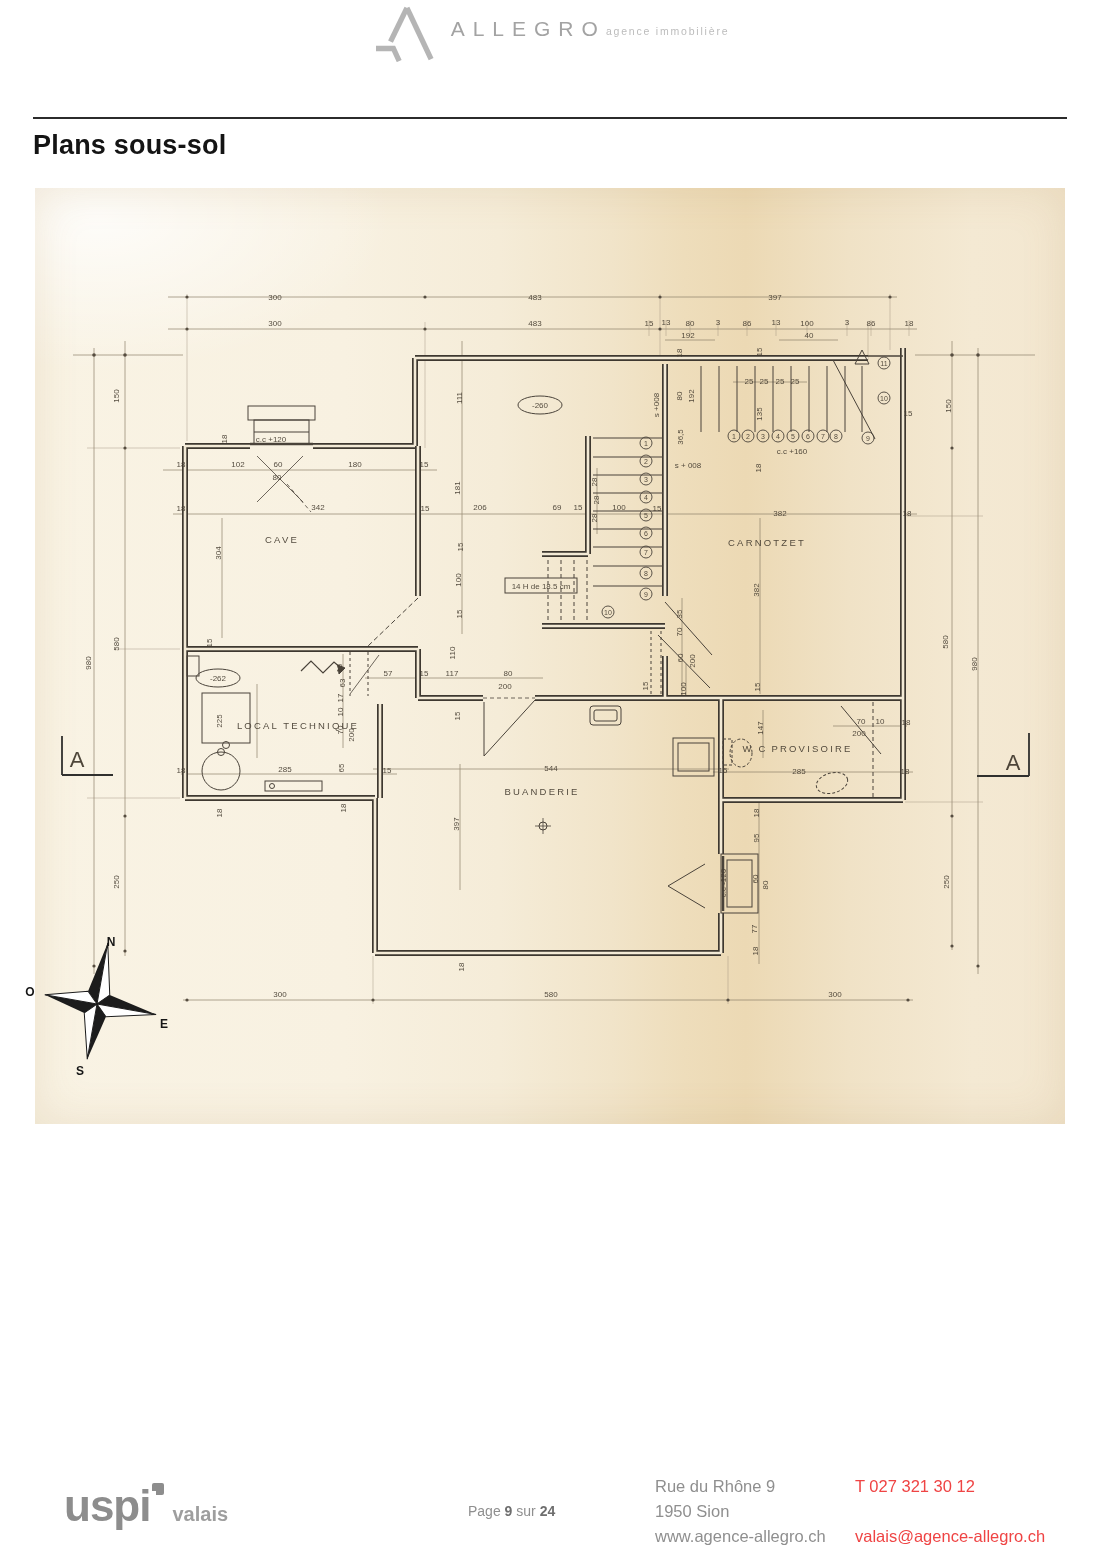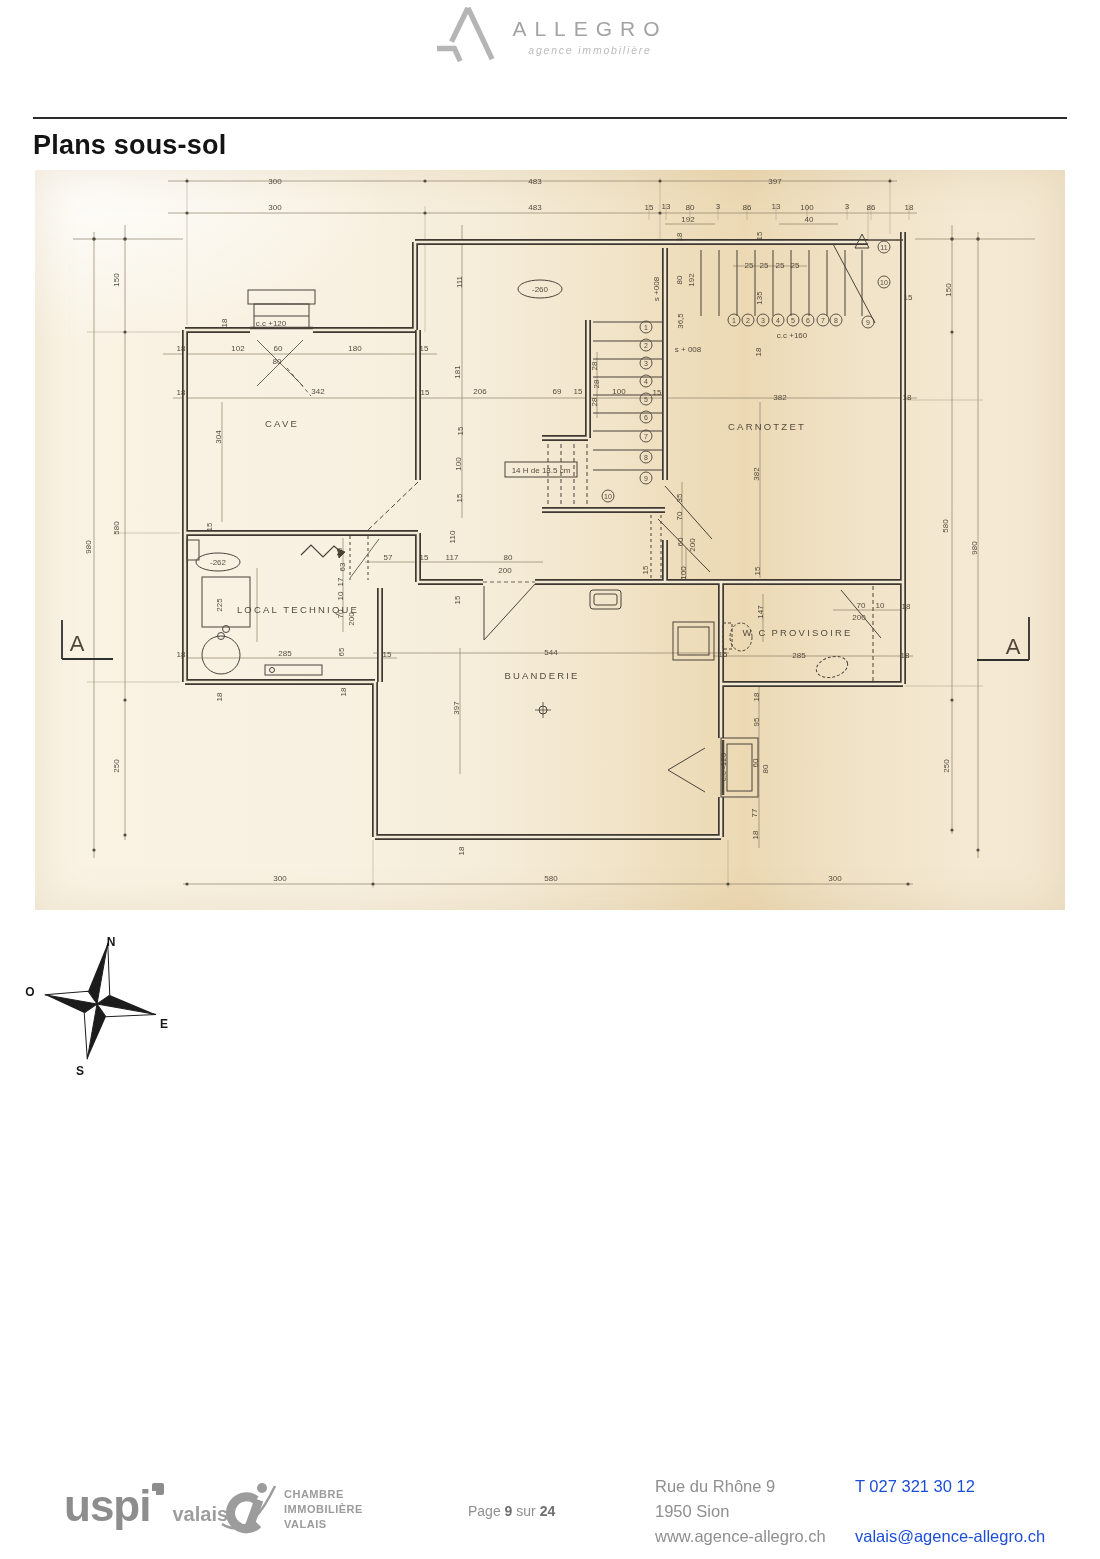--- a/index.html
+++ b/index.html
@@ -1,28 +1,28 @@
 <!DOCTYPE html>
 <html><head>
 <meta charset="utf-8">
 <style>
   html,body{margin:0;padding:0;background:#e8e8e8;}
   .page{position:relative;width:1100px;height:1559px;margin:0 auto;background:#ffffff;overflow:hidden;
         font-family:"Liberation Sans",sans-serif;}
   
   .brand{position:absolute;left:0;right:0;top:4px;display:flex;justify-content:center;align-items:flex-start;gap:12px;}
   .brand-icon{width:68px;height:58px;}
-  .brand-txt{display:flex;flex-direction:column;align-items:center;padding-top:13px;}
+  .brand-txt{display:flex;align-items:center;padding-top:13px;}
   .brand-name{font-size:21px;letter-spacing:8px;color:#a3a3a3;font-weight:400;}
-  .brand-sub{font-size:10.5px;letter-spacing:1.8px;color:#bcbcbc;margin-top:3px;font-style:italic;}
+  .brand-sub{font-size:10.5px;letter-spacing:1.8px;color:#bcbcbc;margin-top:3px;}
   
   .title{position:absolute;left:33px;top:82px;font-size:27px;font-weight:600;color:#141414;letter-spacing:.2px;margin-top:48px;}
   .title-rule{position:absolute;left:33px;top:117px;width:1034px;height:2px;background:#2b2b2b;}
   
-  .scan{position:absolute;left:35px;top:170px;width:1030px;height:740px;
+  .scan{position:absolute;left:35px;top:188px;width:1030px;height:936px;
     background:
       radial-gradient(ellipse 420px 220px at 6% 3%, rgba(255,255,255,.8), rgba(255,255,255,0) 70%),
       linear-gradient(90deg,#f9f3e4 0%,#f8f1e1 30%,#f5ecd8 45%,#f1e4c9 56%,#eeddbb 63%,#ecd9b4 69%,#f0e2c6 79%,#f4e9d3 91%,#f3e7d0 100%);
     box-shadow:inset 0 0 45px rgba(160,120,60,.14);}
   .scan svg{width:100%;height:100%;display:block;}
   #plan-svg text{text-anchor:middle;fill:#453d31;font-family:"Liberation Sans",sans-serif;opacity:.92;}
   #plan-svg .dim{font-size:8px;}
   #plan-svg .room{font-size:9.5px;letter-spacing:2.2px;}
   #plan-svg .stepnum{font-size:7px;}
   #plan-svg .secA{font-size:22px;letter-spacing:0;opacity:.95;}
@@ -33,21 +33,21 @@
   .uspi{position:absolute;left:28px;top:1484px;display:flex;align-items:baseline;}
   .uspi-word{font-size:44px;font-weight:bold;color:#8d8d8d;letter-spacing:-1px;line-height:1;margin-left:36px;}
   .uspi-dot{position:relative;width:12px;height:12px;background:#8d8d8d;border-radius:2px;margin-left:2px;top:-26px;}
   .uspi-dot::after{content:"";position:absolute;left:0;bottom:0;width:4px;height:4px;background:#ffffff;}
   .uspi-sub{font-size:20px;color:#9e9e9e;margin-left:8px;font-weight:600;}
   .civ{position:absolute;left:212px;top:1478px;display:flex;align-items:center;gap:8px;}
   .civ-text{font-size:11px;letter-spacing:.5px;color:#9b9b9b;line-height:15px;font-weight:600;}
   .pagenum{position:absolute;left:468px;top:1503px;font-size:14px;color:#8f8f8f;}
   .pagenum b{color:#6e6e6e;font-weight:600;}
   .addr{position:absolute;left:655px;top:1474px;font-size:16.5px;color:#8f8f8f;line-height:25px;}
-  .contact{position:absolute;left:855px;top:1474px;font-size:16.5px;color:#1d4ed8;line-height:25px;}
+  .contact{position:absolute;left:855px;top:1474px;font-size:16.5px;color:#ef4444;line-height:25px;}
   .contact .gap{height:25px;}
 </style>
 </head>
 <body>
 
 <div class="page">
 
   <div class="brand">
     <svg class="brand-icon" viewBox="0 0 70 60">
       <g stroke="#b5b5b5" stroke-width="5.5" fill="none" stroke-linecap="butt">
@@ -362,33 +362,20 @@
     <text x="58" y="143">S</text>
     <text x="8" y="64">O</text>
   </svg>
 
   <div class="uspi">
     <span class="uspi-word">uspi</span>
     <span class="uspi-dot"></span>
     <span class="uspi-sub">valais</span>
   </div>
 
-  <div class="civ">
-    <svg width="64" height="62" viewBox="0 0 64 62">
-      <path d="M44,22 a16,16 0 1 0 2,24" stroke="#9c9c9c" stroke-width="9" fill="none"></path>
-      <line x1="47" y1="22" x2="36" y2="52" stroke="#9c9c9c" stroke-width="9"></line>
-      <circle cx="50" cy="10" r="5" fill="#9c9c9c"></circle>
-      <path d="M10,46 C28,58 46,44 63,8" stroke="#9c9c9c" stroke-width="2.5" fill="none"></path>
-    </svg>
-    <div class="civ-text">
-      <div>CHAMBRE</div>
-      <div>IMMOBILIÈRE</div>
-      <div>VALAIS</div>
-    </div>
-  </div>
 
   <div class="pagenum">
     <span>Page</span>
     <b>9</b>
     <span>sur</span>
     <b>24</b>
   </div>
 
   <div class="addr">
     <div>Rue du Rhône 9</div>

